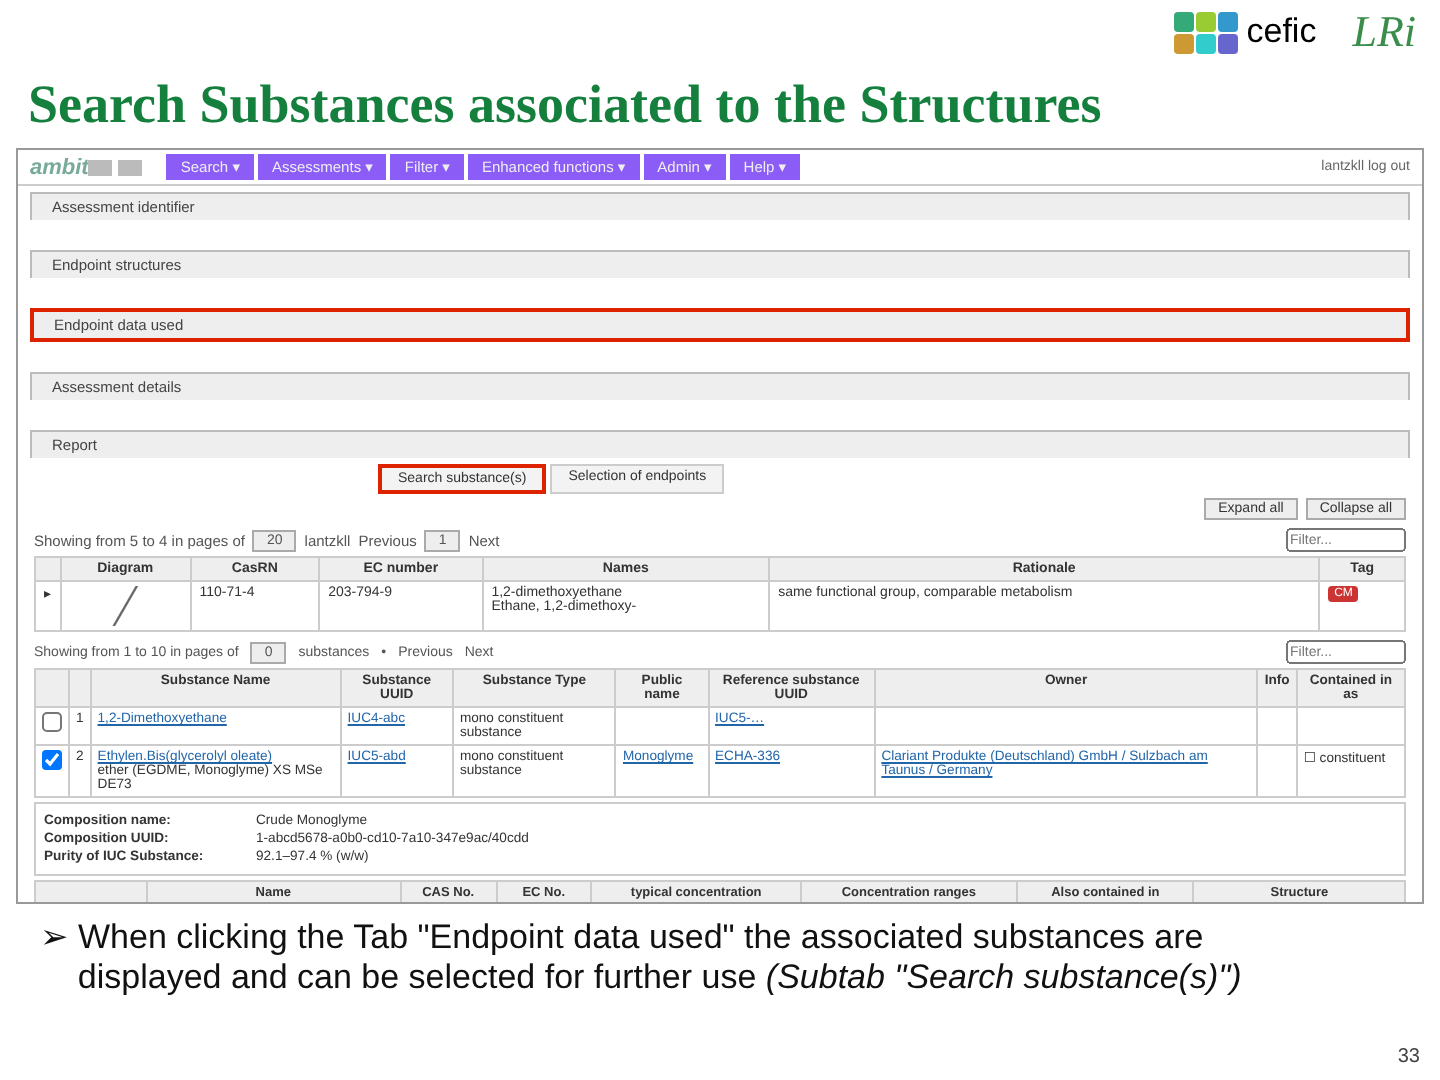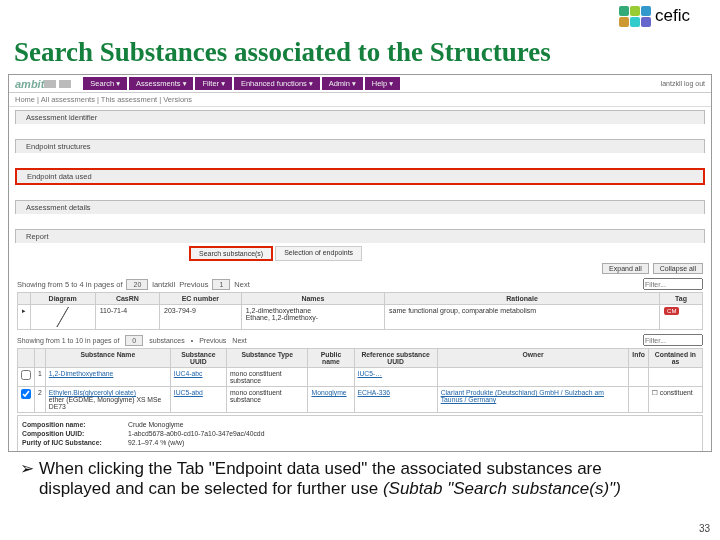--- a/index.html
+++ b/index.html
@@ -12,21 +12,21 @@
   .hex { width: 10px; height: 10px; background: #3a7; border-radius: 2px; }
   .logo-cefic .txt { font-size: 17px; }
   .logo-lri { color: #3a8d4a; font-family: Georgia, serif; font-size: 22px; font-style: italic; line-height: 0.85; }
   .title { font-family: Georgia, "Times New Roman", serif; font-weight: bold; font-size: 27px; color: #15803d; padding: 4px 14px 6px; }
   .screenshot { margin: 0 8px; border: 1px solid #999; background: #fff; font-size: 8px; color: #333; height: 378px; overflow: hidden; }
   .ambit-top { display: flex; align-items: center; background: #fff; border-bottom: 1px solid #ccc; padding: 2px 6px; gap: 0; }
   .ambit-logo { font-style: italic; font-size: 11px; color: #7a9; font-weight: bold; }
   .mini-logos { display: flex; gap: 3px; }
   .mini { width: 12px; height: 8px; background: #bbb; }
   .topnav { display: flex; gap: 2px; margin-left: 12px; }
-  .navitem { background: #701a75; color: #eee; padding: 2px 7px; font-size: 7.5px; }
+  .navitem { background: #8b5cf6; color: #eee; padding: 2px 7px; font-size: 7.5px; }
   .topright { margin-left: auto; font-size: 7px; color: #666; }
   .breadcrumb { font-size: 7.5px; color: #777; padding: 2px 6px; border-bottom: 1px solid #ddd; }
   .tabs-row { display: flex; gap: 15px; padding: 3px 6px 0; flex-direction: column; }
   .tab { background: #eee; border: 1px solid #bbb; border-bottom: none; padding: 2px 10px; font-size: 7.5px; color: #444; }
   .tab.hl { border: 2px solid #d20; }
   .subtabs-row { display: flex; gap: 2px; padding: 3px 6px 0 180px; }
   .subtab { background: #f3f3f3; border: 1px solid #ccc; padding: 2px 8px; font-size: 7px; }
   .subtab.hl { border: 2px solid #d20; }
   .tools { display: flex; justify-content: flex-end; gap: 4px; padding: 2px 8px; }
   .btn { background: #eee; border: 1px solid #aaa; padding: 1px 6px; font-size: 7px; }
@@ -65,20 +65,21 @@
       <div class="hex"></div>
         <div class="hex" style="background:#9c3"></div>
         <div class="hex" style="background:#39c"></div>
       <div class="hex" style="background:#c93"></div>
         <div class="hex" style="background:#3cc"></div>
         <div class="hex" style="background:#66c"></div>
     </div>
     <span class="txt">cefic</span>
   </div>
   <div style="text-align:right">
+    <div class="logo-lri">LRi</div>
   </div>
 </div>
 
 <div class="title">Search Substances associated to the Structures</div>
 
 <div class="screenshot">
 
   <div class="ambit-top">
     <span class="ambit-logo">ambit</span>
     <div class="mini-logos">
@@ -89,21 +90,20 @@
       <span class="navitem">Search ▾</span>
       <span class="navitem">Assessments ▾</span>
       <span class="navitem">Filter ▾</span>
       <span class="navitem">Enhanced functions ▾</span>
       <span class="navitem">Admin ▾</span>
       <span class="navitem">Help ▾</span>
     </div>
     <span class="topright">lantzkll  log out</span>
   </div>
 
-  <div class="breadcrumb">Home  |  All assessments  |  This assessment  |  Versions</div>
 
   <div class="tabs-row">
     <div class="tab">Assessment identifier</div>
     <div class="tab">Endpoint structures</div>
     <div class="tab hl">Endpoint data used</div>
     <div class="tab">Assessment details</div>
     <div class="tab">Report</div>
   </div>
 
   <div class="subtabs-row">

